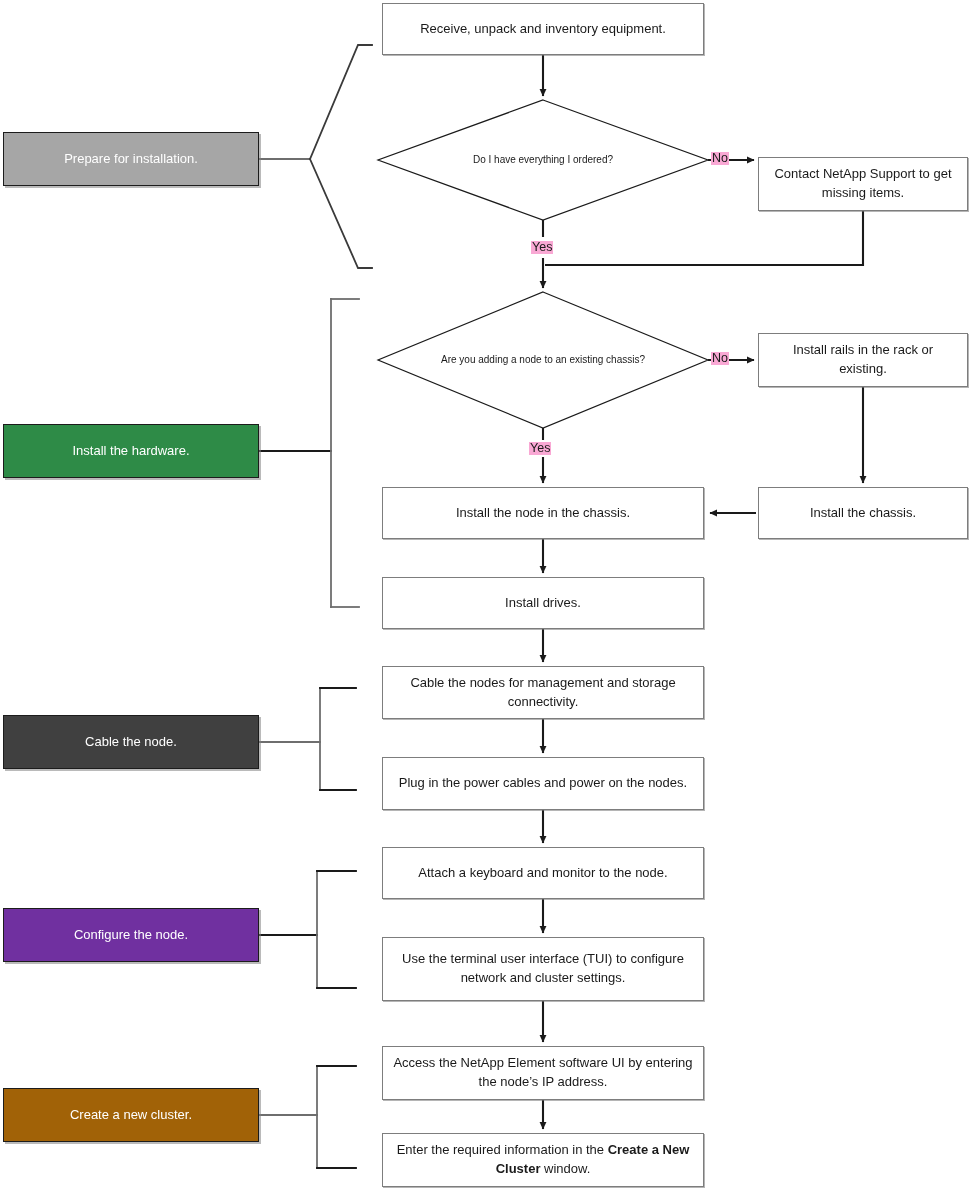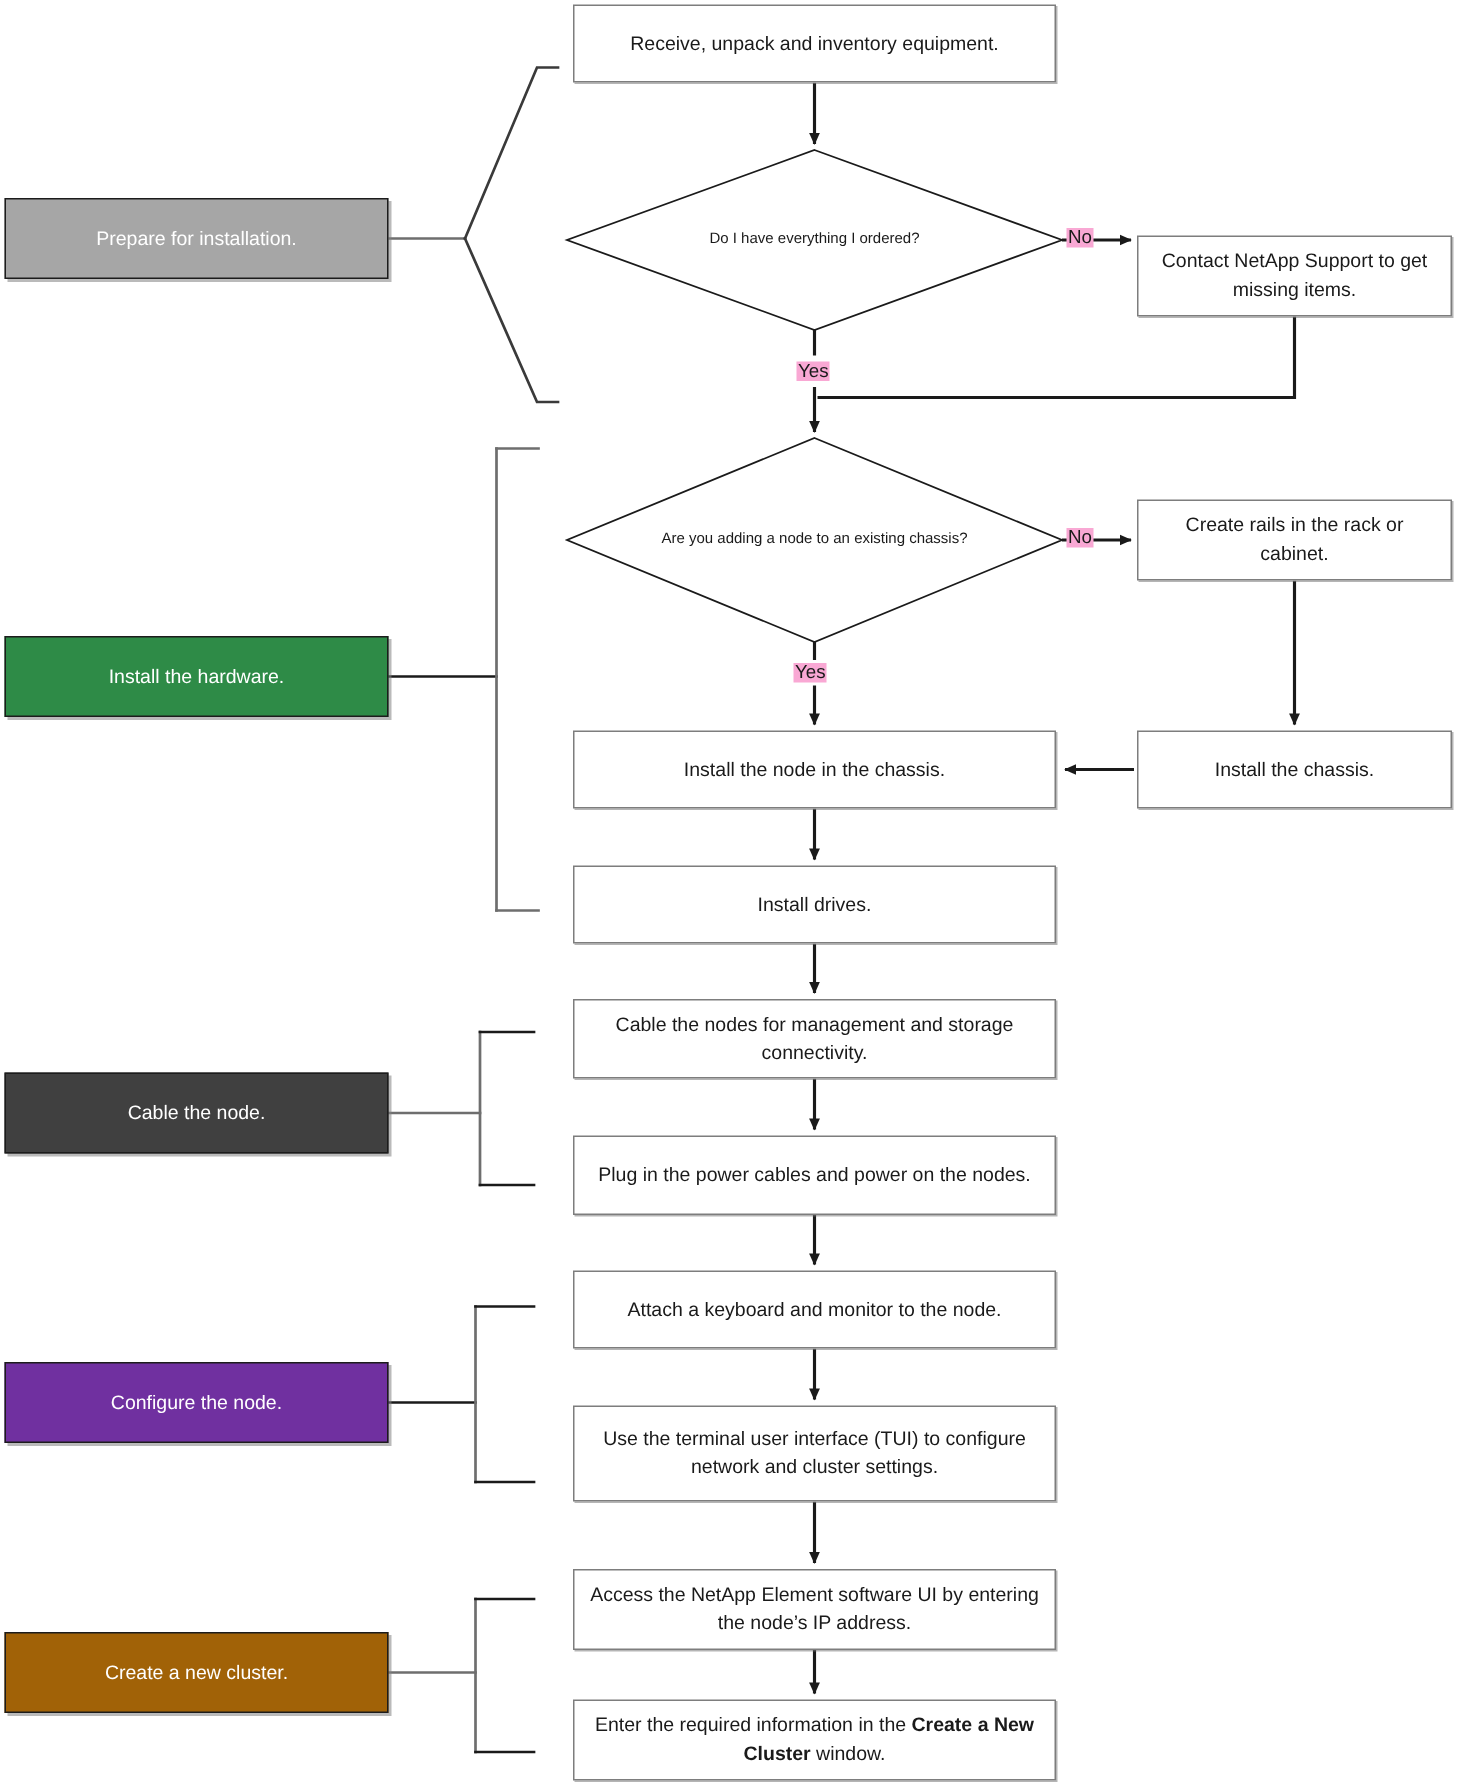--- a/index.html
+++ b/index.html
@@ -164,21 +164,21 @@
     <span>Create a new cluster.</span>
   </div>
 
   <div class="node proc" style="left:382px;top:3px;width:322px;height:52px;">
     <span>Receive, unpack and inventory equipment.</span>
   </div>
   <div class="node proc" style="left:758px;top:132px;width:210px;height:54px;margin-top:25px;">
     <span>Contact NetApp Support to get missing items.</span>
   </div>
   <div class="node proc" style="left:758px;top:333px;width:210px;height:54px;">
-    <span>Create rails in the rack or cabinet.</span>
+    <span>Install rails in the rack or existing.</span>
   </div>
   <div class="node proc" style="left:758px;top:487px;width:210px;height:52px;">
     <span>Install the chassis.</span>
   </div>
   <div class="node proc" style="left:382px;top:487px;width:322px;height:52px;">
     <span>Install the node in the chassis.</span>
   </div>
   <div class="node proc" style="left:382px;top:577px;width:322px;height:52px;">
     <span>Install drives.</span>
   </div>

